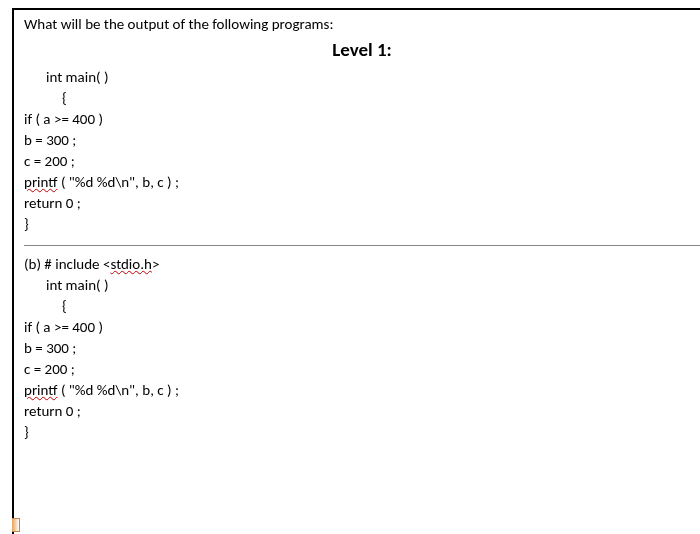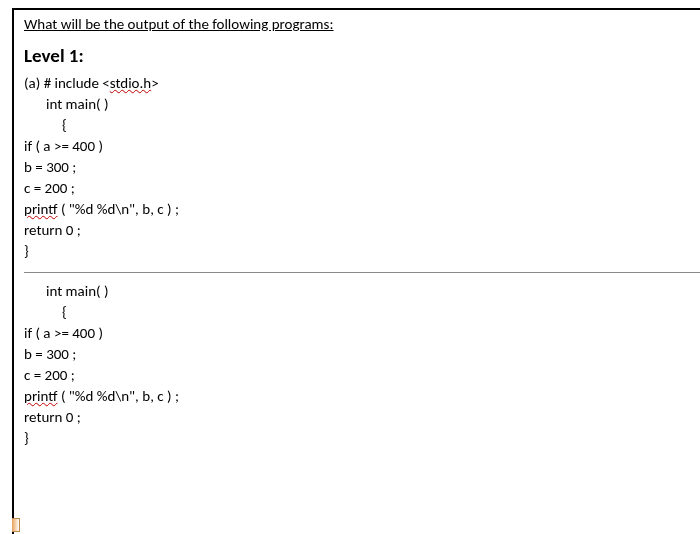--- a/index.html
+++ b/index.html
@@ -18,26 +18,26 @@
       border: 2px solid #000;
       width: 100%;
       height: 100%;
       padding: 4px 10px;
       font-size: 15px;
       line-height: 1.45;
       color: #000;
     }
     .question {
       font-size: 15px;
-      text-decoration: underline;
     }
     .level-header {
+      text-align: center;
       font-weight: bold;
       font-size: 19px;
-      margin-top: 6px;
+      margin-top: 0;
       margin-bottom: 4px;
     }
     .code-block {
       font-size: 15px;
       line-height: 1.4;
     }
     .indent1 {
       padding-left: 22px;
     }
     .indent2 {
@@ -70,38 +70,38 @@
   </style>
 </head>
 <body>
 
 <div class="wrapper">
   <div class="container">
     <div class="question">What will be the output of the following programs:</div>
     <div class="level-header">Level 1:</div>
 
     <div class="code-block">
-      <div>
-        <span>(a) # include &lt;</span><span class="wavy">stdio.h</span><span>&gt;</span>
-      </div>
       <div class="indent1">int main( )</div>
       <div class="indent2">{</div>
       <div>if ( a &gt;= 400 )</div>
       <div>b = 300 ;</div>
       <div>c = 200 ;</div>
       <div>
         <span class="wavy">printf</span><span> ( "%d %d\n", b, c ) ;</span>
       </div>
       <div>return 0 ;</div>
       <div>}</div>
     </div>
 
     <hr class="divider">
 
     <div class="code-block">
+      <div>
+        <span>(b) # include &lt;</span><span class="wavy">stdio.h</span><span>&gt;</span>
+      </div>
       <div class="indent1">int main( )</div>
       <div class="indent2">{</div>
       <div>if ( a &gt;= 400 )</div>
       <div>b = 300 ;</div>
       <div>c = 200 ;</div>
       <div>
         <span class="wavy">printf</span><span> ( "%d %d\n", b, c ) ;</span>
       </div>
       <div>return 0 ;</div>
       <div>}</div>

